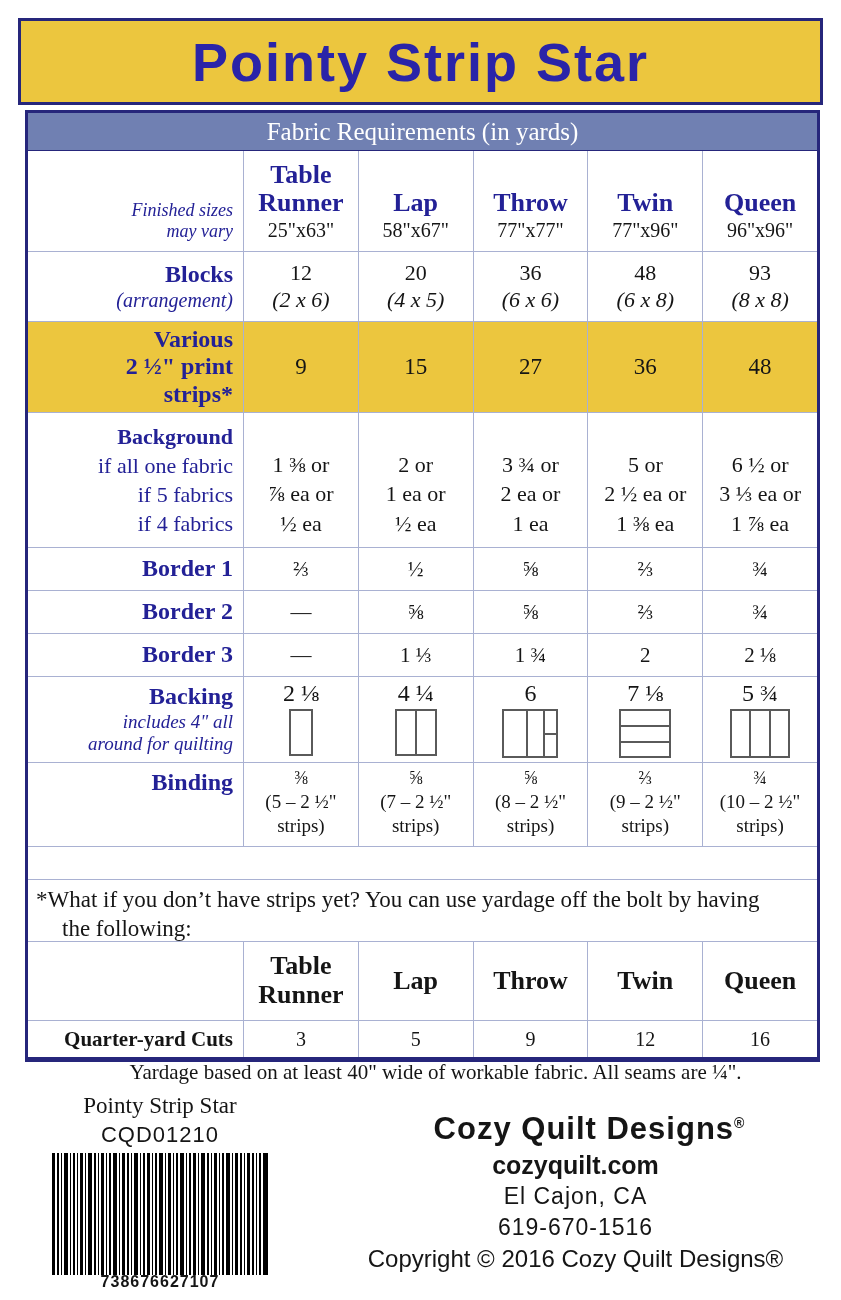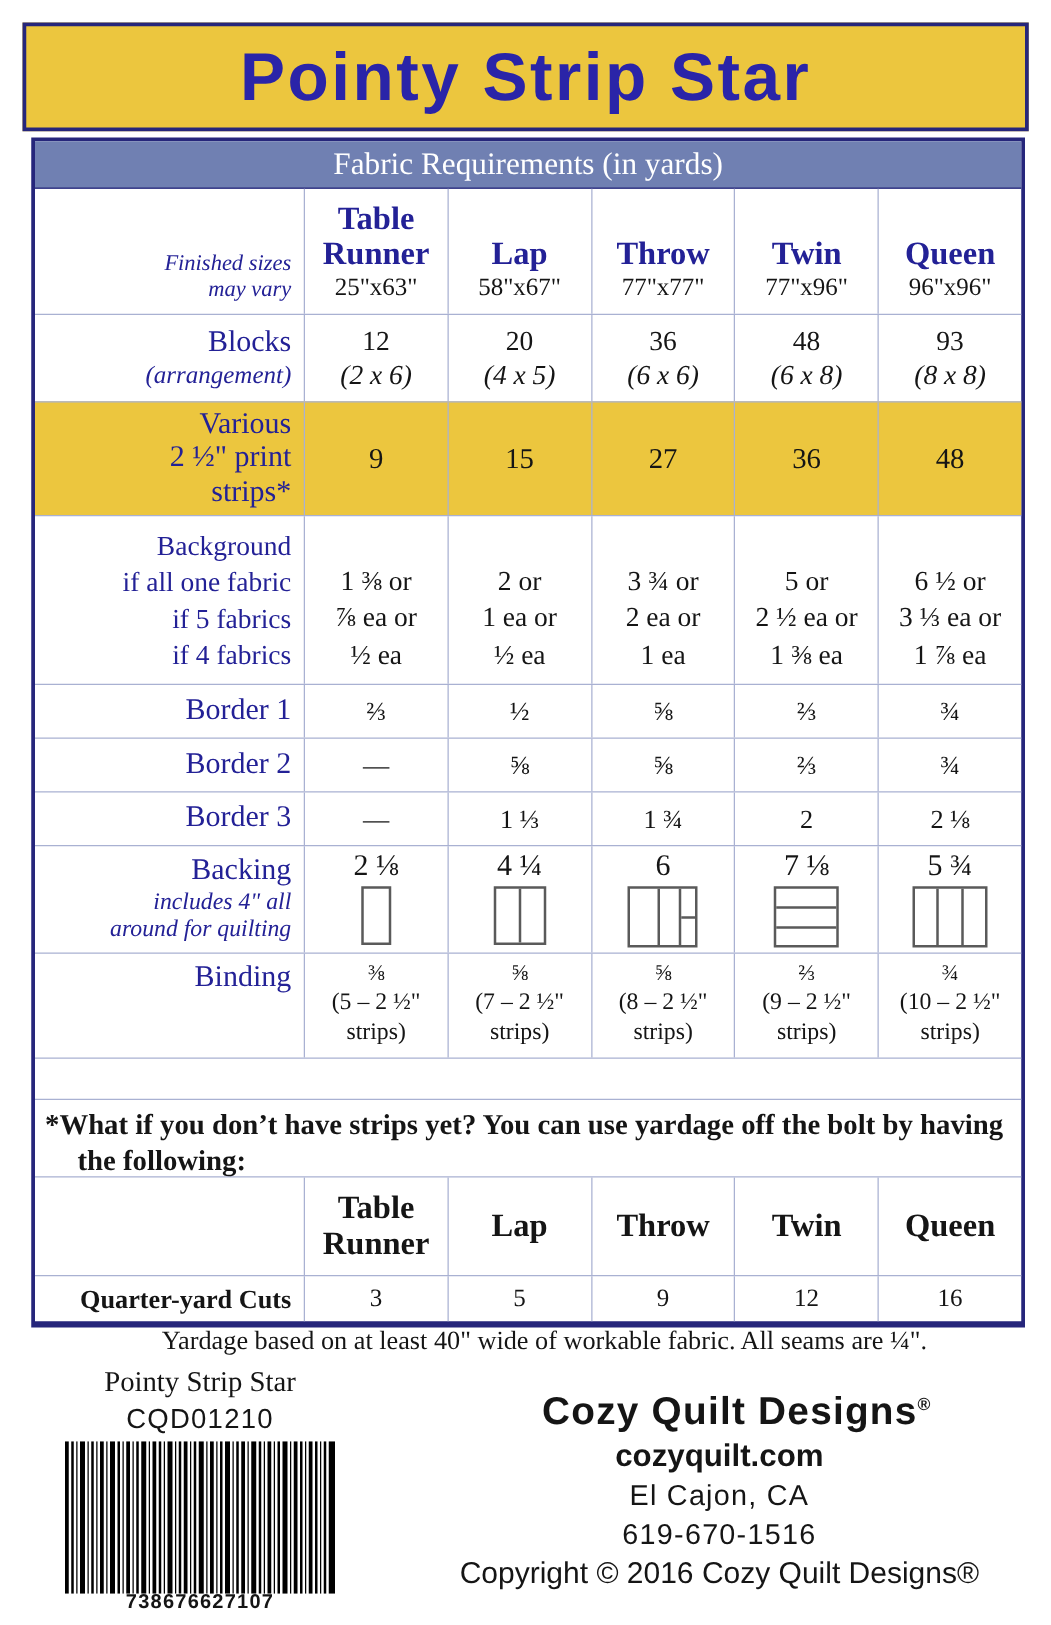--- a/index.html
+++ b/index.html
@@ -41,21 +41,21 @@
     background:var(--slate);
     border-bottom:1px solid var(--navy);
     height:38px;display:flex;align-items:center;justify-content:center;
     color:#fff;font-size:25px;text-align:center;
   }
   .trow{display:grid;grid-template-columns:215px repeat(5,1fr);}
   .trow.full{grid-template-columns:1fr;}
   .trow + .trow{border-top:1px solid var(--grid);}
   .cell{border-left:1px solid var(--grid);display:flex;flex-direction:column;align-items:center;justify-content:center;text-align:center;padding:2px 1px;}
   .lbl{border-left:none;align-items:flex-end;text-align:right;padding-right:10px;justify-content:center;}
-  .lbl .b{font-weight:normal;color:var(--navytext);font-size:24px;line-height:1.15;}
+  .lbl .b{font-weight:bold;color:var(--navytext);font-size:24px;line-height:1.15;}
   .lbl .n{color:var(--navytext);font-size:23px;line-height:1.2;}
   .lbl .it{color:var(--navytext);font-style:italic;font-size:18px;line-height:1.2;}
   
   .r-head{height:100px;}
   .r-head .cell{justify-content:flex-end;padding-bottom:9px;}
   .r-head .name{font-weight:bold;color:var(--navytext);font-size:26px;line-height:1.05;}
   .r-head .size{font-size:20px;margin-top:3px;}
   .r-head .lbl{justify-content:flex-end;padding-bottom:8px;}
   
   .r-blocks{height:70px;}
@@ -95,21 +95,21 @@
   .d4 div+div{border-left:2px solid #5a5a5a;}
   
   .r-bind{height:84px;}
   .r-bind .cell{justify-content:flex-start;padding-top:4px;}
   .r-bind .lbl{justify-content:flex-start;padding-top:6px;}
   .r-bind .f{font-size:18px;line-height:1.25;}
   .r-bind .s{font-size:19px;line-height:1.3;}
   
   .r-gap{height:33px;}
   .r-note{height:62px;padding:6px 8px 0 8px;}
-  .r-note div{font-size:23px;line-height:1.25;text-align:left;font-weight:bold;}
+  .r-note div{font-size:23px;line-height:1.25;text-align:left;}
   .r-note .l2{padding-left:26px;}
   
   .r-head2{height:79px;}
   .r-head2 .name2{font-weight:bold;font-size:26px;line-height:1.1;color:var(--ink);}
   .r-cuts{height:37px;}
   .r-cuts .lbl2{border-left:none;align-items:flex-end;justify-content:center;text-align:right;padding-right:10px;font-weight:bold;font-size:21px;}
   .r-cuts .val{font-size:20px;}
   
   .footnote{
     position:absolute;left:0;top:1060px;width:841px;

